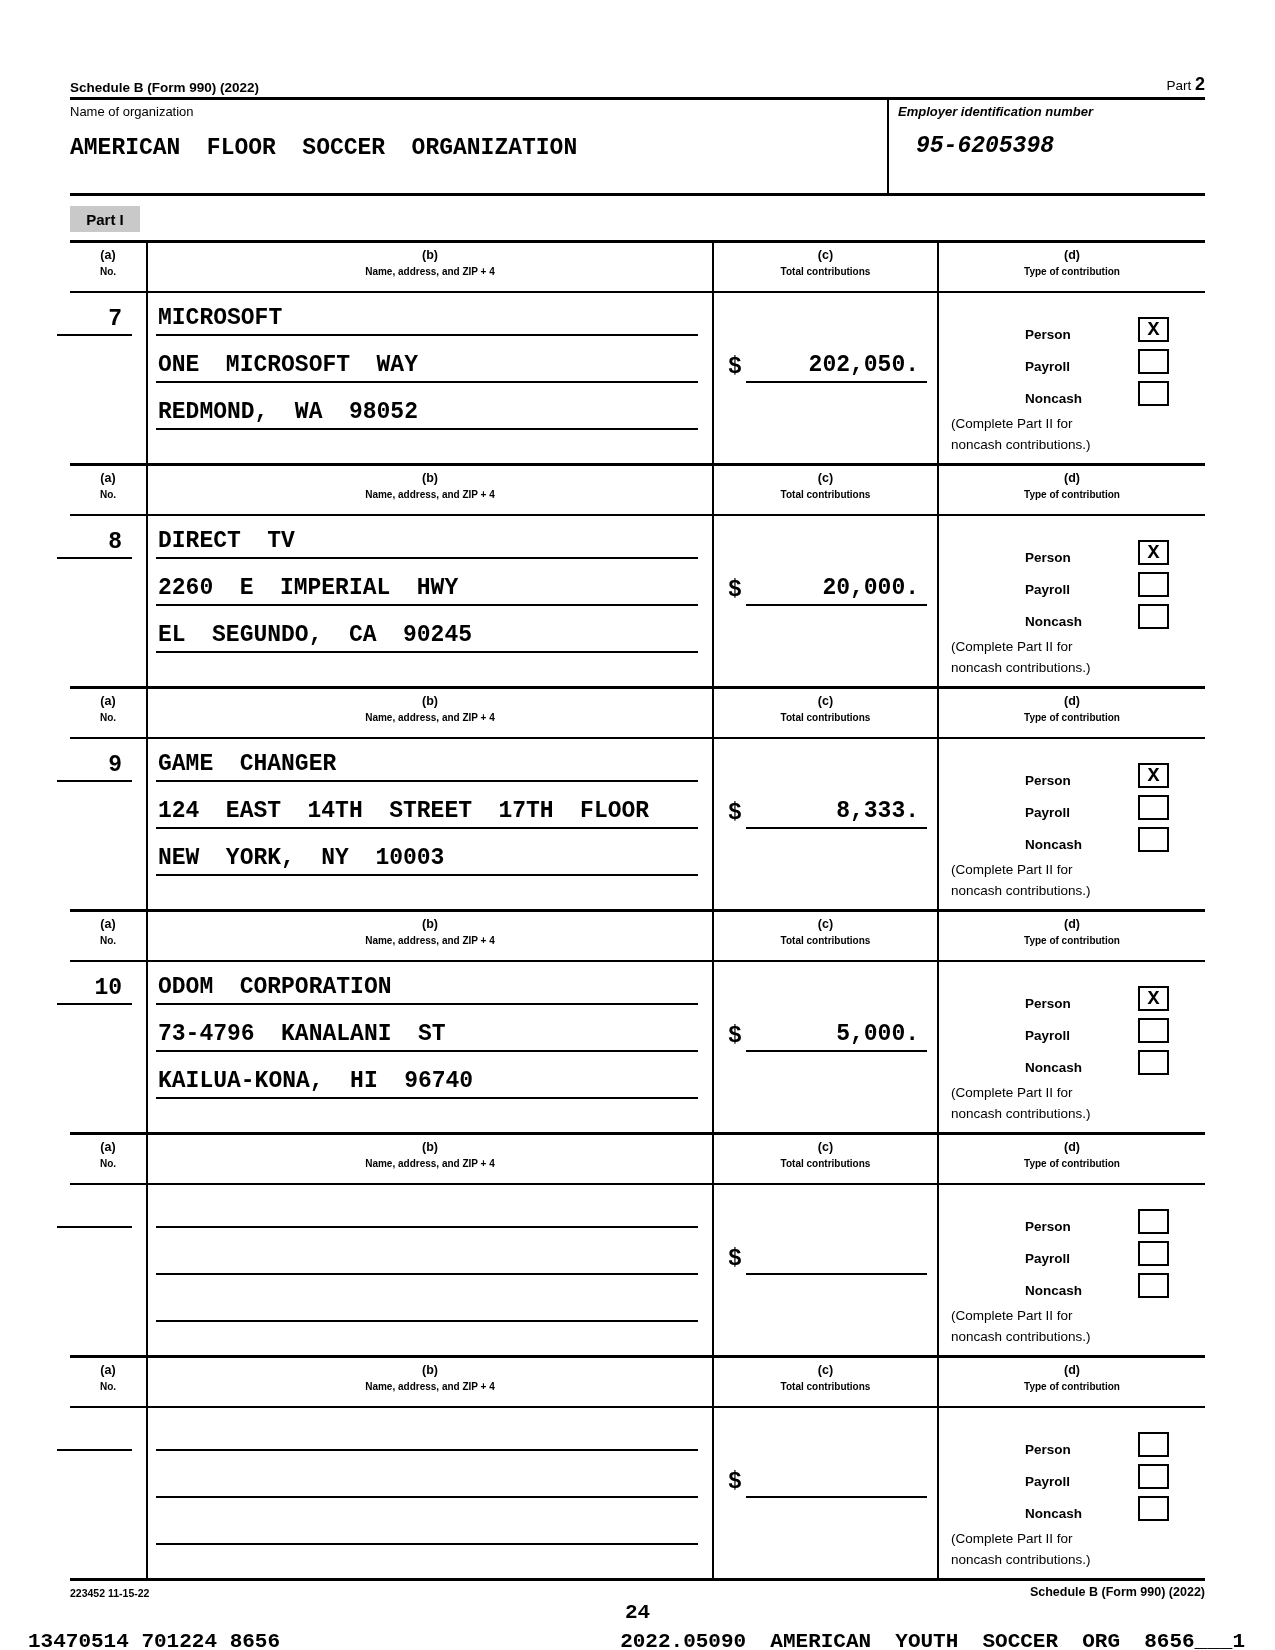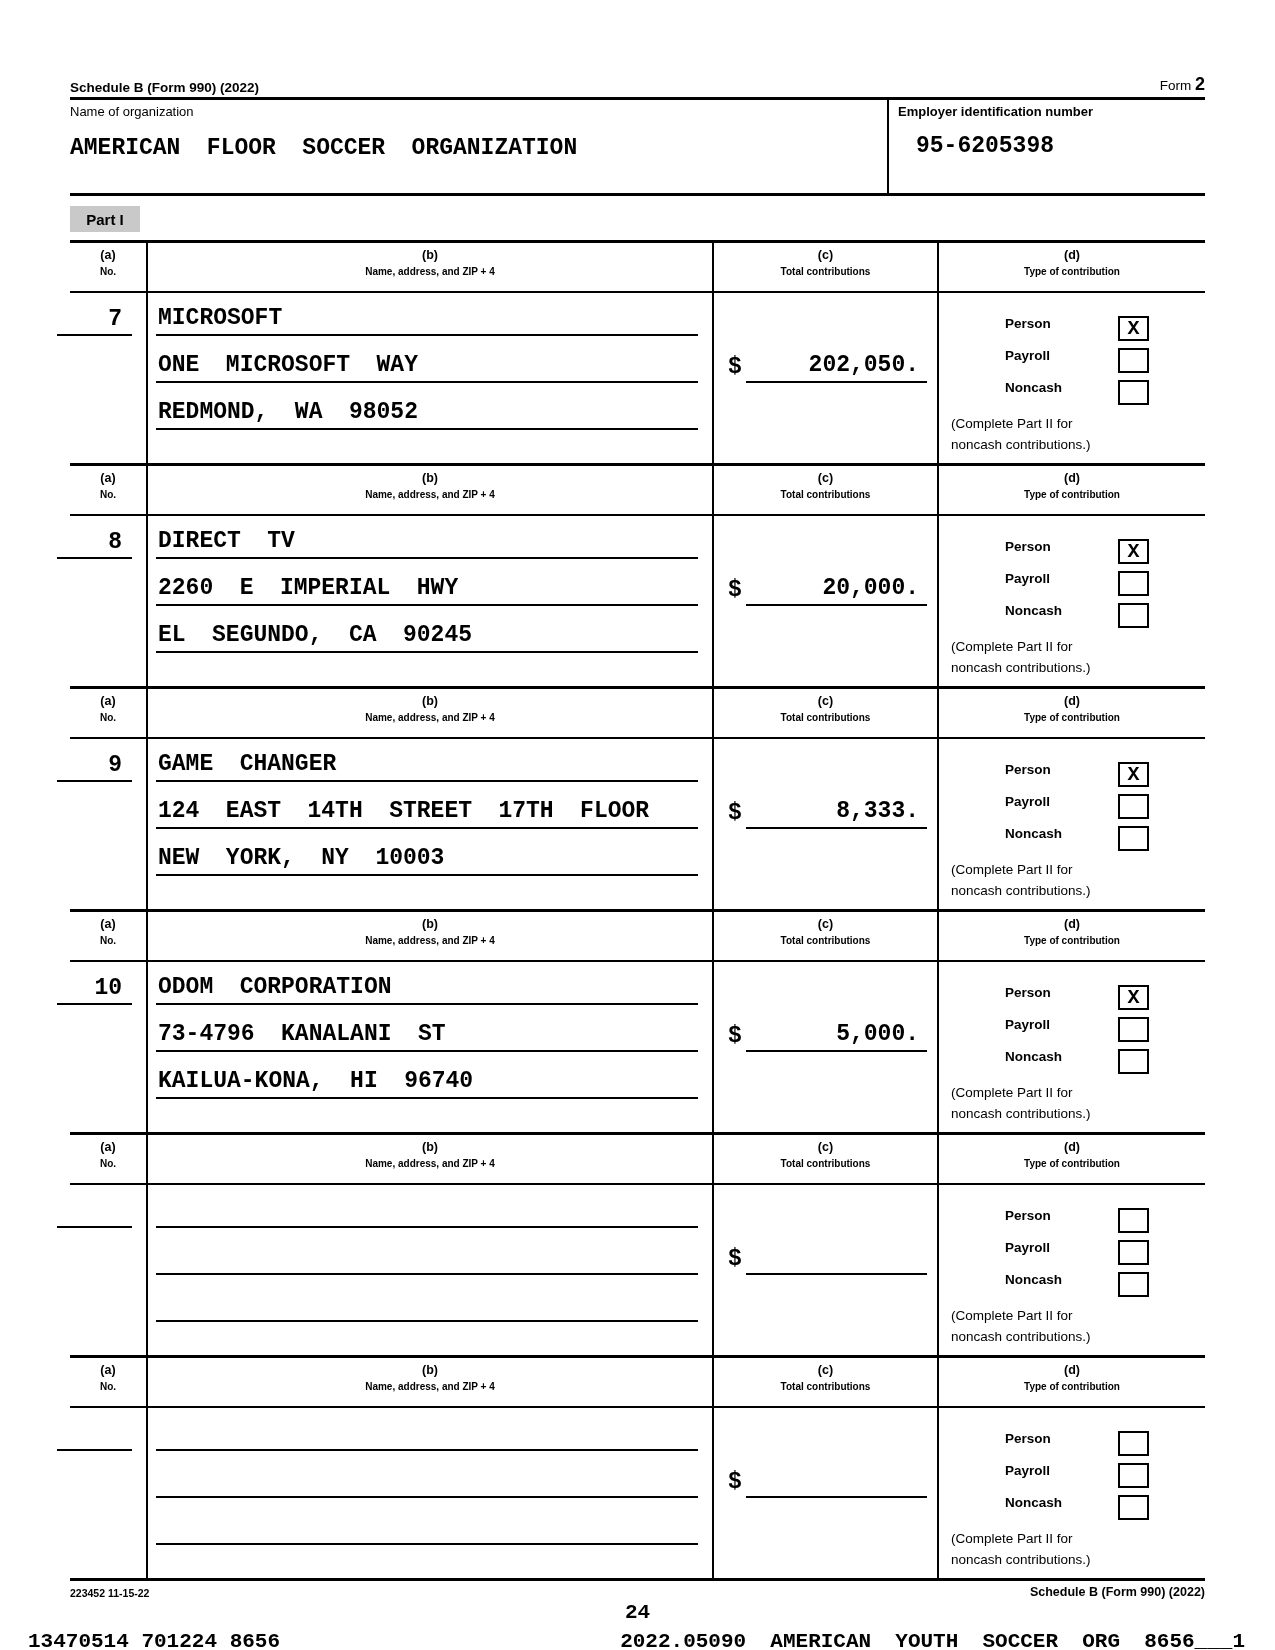--- a/index.html
+++ b/index.html
@@ -8,21 +8,21 @@
   .page { position:absolute; left:0; top:0; width:1275px; height:1650px; padding:74px 70px 0 70px; }
 
   
   .hdr-row1 { display:flex; justify-content:space-between; align-items:flex-end; border-bottom:3.5px solid #000; padding-bottom:2px; }
   .form-title { font-size:13.5px; font-weight:600; }
   .page-ind { font-size:13.5px; }
   .page-ind b { font-size:18px; font-weight:bold; }
 
   .org-block { display:flex; border-bottom:3.5px solid #000; height:96px; }
   .org-left { flex:1; padding-top:4px; }
-  .org-right { width:318px; border-left:2.5px solid #000; padding:4px 0 0 9px; }
+  .org-right { width:318px; border-left:2.5px solid #000; padding:4px 0 0 9px;font-style:italic; }
   .lbl { font-size:13px; }
   .lbl.b { font-weight:bold; }
   .mono { font-family:"Liberation Mono","DejaVu Sans Mono",monospace; font-weight:bold; }
   .wide { word-spacing:0.55em; }
   .org-val { font-size:23px; margin-top:16px; white-space:nowrap; }
   .ein-val { font-size:23px; margin-top:14px; padding-left:18px; }
 
   
   .part-bar { display:flex; align-items:center; margin-top:9px; margin-bottom:7px; height:28px; }
   .part-box { width:70px; height:26px; background:#c9c9c9; font-weight:bold; font-size:15px; display:flex; align-items:center; justify-content:center; margin-right:25px; }
@@ -48,41 +48,41 @@
   .bline { border-bottom:2.5px solid #000; display:flex; align-items:flex-end; font-size:23px; white-space:nowrap; padding:0 0 3px 2px; }
   .bline.l1 { height:43px; }
   .bline.l2 { height:47px; }
   .bline.l3 { height:47px; }
 
   .amount-line { position:absolute; top:43px; height:47px; left:14px; right:10px; display:flex; align-items:flex-end; }
   .dollar { font-size:23px; padding:0 4px 3px 0; }
   .amt { flex:1; border-bottom:2.5px solid #000; text-align:right; font-size:23px; padding:0 8px 3px 0; white-space:nowrap; }
 
   .cd-cell { padding-top:23px; }
-  .type-row { display:flex; align-items:flex-start; justify-content:space-between; height:26px; margin:0 0 6px 66px; width:144px; }
+  .type-row { display:flex; align-items:flex-end; justify-content:space-between; height:26px; margin:0 0 6px 86px; width:144px; }
   .tlabel { font-weight:bold; font-size:13.5px; }
   .cbox { width:31px; height:25px; border:2.5px solid #000; display:flex; align-items:center; justify-content:center; }
   .cbox.checked::after { content:'X'; font-family:"Liberation Mono","DejaVu Sans Mono",monospace; font-weight:bold; font-size:20px; line-height:1; }
   .note { margin:8px 0 0 12px; font-size:13.5px; line-height:1.55; }
 
   
   .footer1 { display:flex; justify-content:space-between; align-items:flex-end; margin-top:4px;gap:40px; }
   .form-code { font-weight:bold; font-size:10.5px; }
   .footer-form-name { font-weight:bold; font-size:12.5px; }
   .footer2 { text-align:center; font-size:21px; margin-top:2px; }
   .footer3 { display:flex; justify-content:space-between; font-size:21px; margin:6px -40px 0 -42px; white-space:nowrap; }
 </style>
 </head>
 <body>
 
 <div class="page">
 
   <div class="hdr-row1">
     <span class="form-title">Schedule B (Form 990) (2022)</span>
-    <span class="page-ind"><span>Form</span> <b>2</b></span>
+    <span class="page-ind"><span>Part</span> <b>2</b></span>
   </div>
 
   <div class="org-block">
     <div class="org-left">
       <div class="lbl">Name of organization</div>
       <div class="org-val mono wide">AMERICAN FLOOR SOCCER ORGANIZATION</div>
     </div>
     <div class="org-right">
       <div class="lbl b">Employer identification number</div>
       <div class="ein-val mono">95-6205398</div>

